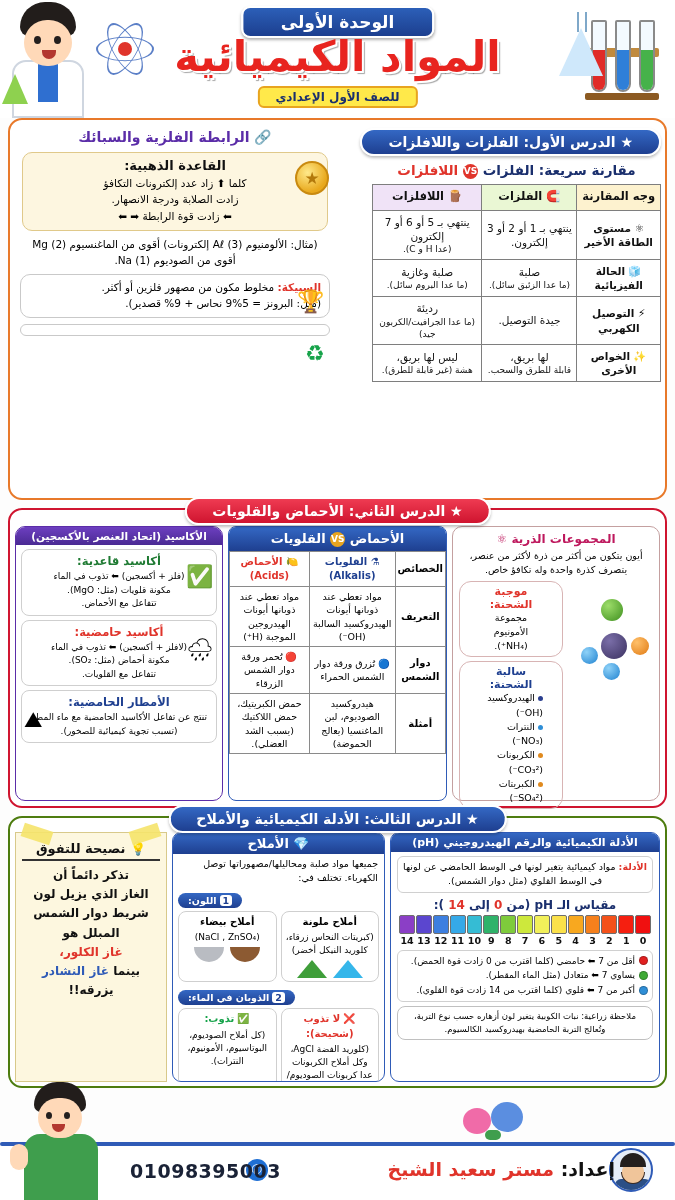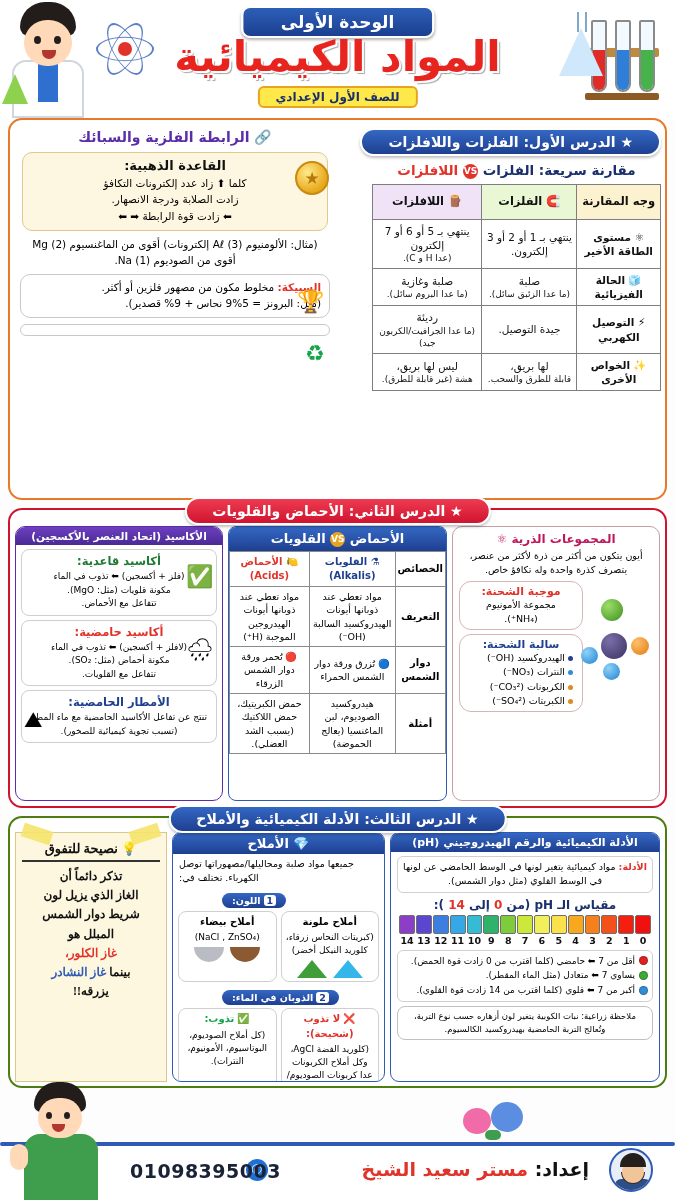--- a/index.html
+++ b/index.html
@@ -88,21 +88,21 @@
   #sec1 .col-right { position:absolute; top:6px; left:4px; width:322px; }
 
   .s1-title { text-align:center; margin-top:2px; }
   .s1-sub { text-align:center; font-weight:bold; font-size:13.5px; color:#1a2f6d; margin:6px 0 5px; }
   .s1-sub .red { color:#e0342b; }
   .vs-badge { display:inline-block; background:#e0342b; color:#fff; font-size:9px;
               border-radius:50%; width:15px; height:15px; line-height:15px; text-align:center; vertical-align:middle; }
 
   table.cmp { width:100%; border-collapse:collapse; font-size:10.5px; color:#111; }
   table.cmp th, table.cmp td { border:1px solid #7e7e7e; padding:4px 3px; text-align:center; vertical-align:middle; line-height:1.35; }
-  table.cmp th { font-weight:bold; font-size:11.5px; height:35px; }
+  table.cmp th { font-weight:bold; font-size:11.5px; height:26px; }
   th.h-cmp { background:#fdf2cf; width:29%; }
   th.h-met { background:#eaf7d4; width:33%; }
   th.h-non { background:#f0e3f7; width:38%; }
   table.cmp td.c0 { background:#fff; font-weight:bold; font-size:10.5px; }
   .sm { font-size:9px; display:block; }
 
   .rb-title { text-align:center; font-weight:bold; font-size:14px; color:#5b2da8; margin:3px 0 4px; }
   .rb-def { font-size:10.5px; text-align:center; line-height:1.5; color:#111; padding:0 6px; }
   .rb-def b { color:#e0342b; }
   .golden {
@@ -131,21 +131,21 @@
   #sec2 .banner-wrap { position:absolute; top:-13px; left:50%; transform:translateX(-50%); z-index:5; }
   .s2-grid { position:absolute; top:16px; right:5px; left:5px; bottom:5px; display:flex; gap:5px; }
   .p-atomic { width:208px; border:1.5px solid #c4a0a0; border-radius:10px; padding:5px 6px; position:relative; }
   .p-acid { flex:1; border:1.5px solid #2f5bb7; border-radius:8px; overflow:hidden; }
   .p-ox { width:208px; border:1.5px solid #5b2da8; border-radius:10px; overflow:hidden; }
 
   .p-atomic h3 { text-align:center; font-size:12px; color:#be185d; margin-bottom:3px; }
   .p-atomic .intro { font-size:9.5px; line-height:1.45; text-align:center; }
   .mol { position:absolute; right:6px; top:72px; width:72px; height:84px; }
   .ball { position:absolute; border-radius:50%; }
-  .charge-box { border:1.2px solid #d8b4b4; border-radius:12px; padding:3px 9px; margin:4px 0 0 0; width:124px; margin-right:auto; }
+  .charge-box { border:1.2px solid #d8b4b4; border-radius:12px; padding:3px 19px; margin:4px 0 0 0; width:104px; margin-right:auto; }
   .charge-box h5 { font-size:11px; color:#e0342b; text-align:center; }
   .charge-box.neg h5 { color:#1e3f90; }
   .charge-box p, .charge-box li { font-size:9.5px; line-height:1.5; text-align:center; list-style:none; }
   .charge-box li { text-align:right; }
   .dot { display:inline-block; width:5px; height:5px; border-radius:50%; margin-left:3px; vertical-align:middle; }
 
   .acid-head { background:linear-gradient(180deg,#3468c4,#1e3f90); color:#fff; font-weight:bold;
                font-size:13px; text-align:center; padding:4px 0; }
   table.acid { width:100%; border-collapse:collapse; font-size:9.5px; }
   table.acid th, table.acid td { border:1px solid #8a8a8a; padding:3px 2px; text-align:center; vertical-align:middle; line-height:1.4; }
@@ -167,43 +167,43 @@
 
   
   #sec3 {
     position:absolute; top:816px; right:8px; left:8px; height:272px;
     border:2px solid #4d7c0f; border-radius:14px; background:#fff;
   }
   #sec3 .banner-wrap { position:absolute; top:-13px; left:50%; transform:translateX(-50%); z-index:5; }
   .s3-grid { position:absolute; top:14px; right:5px; left:5px; bottom:4px; display:flex; gap:5px; }
   .p-ph { width:270px; border:1.5px solid #2f5bb7; border-radius:9px; overflow:hidden; }
   .p-salt { flex:1; border:1.5px solid #2f5bb7; border-radius:9px; overflow:hidden; }
-  .p-tip { width:152px; background:#fdf7df; border:1.5px solid #d8c98a; position:relative; padding:8px 6px;font-family:Liberation Serif, serif; }
+  .p-tip { width:152px; background:#fdf7df; border:1.5px solid #d8c98a; position:relative; padding:8px 6px; }
 
   .pnl-head { background:linear-gradient(180deg,#3468c4,#1e3f90); color:#fff; font-weight:bold;
               font-size:11px; text-align:center; padding:3px 4px; }
   .pnl-body { padding:4px 6px; }
   .ph-def { font-size:9.5px; line-height:1.5; text-align:center; border:1px solid #d0d0d0; border-radius:6px; padding:3px 4px; }
   .ph-def b { color:#e0342b; }
   .ph-scale-title { text-align:center; font-weight:bold; font-size:12px; color:#1a2f6d; margin:5px 0 3px; }
   .ph-scale-title .n { color:#e0342b; }
   .ph-bar { display:flex; gap:1px; padding:0 2px; }
   .ph-cell { flex:1; height:19px; border:1px solid #6f6f6f; border-radius:2px; }
   .ph-nums { display:flex; gap:1px; padding:1px 2px 0; }
   .ph-num { flex:1; text-align:center; font-size:9.5px; font-weight:bold; color:#111; }
   .ph-legend { margin-top:4px; border:1px solid #d0d0d0; border-radius:6px; padding:3px 4px; }
   .ph-legend div { font-size:9px; line-height:1.65; display:flex; align-items:center; gap:4px; }
   .lg-dot { width:9px; height:9px; border-radius:50%; flex:0 0 auto; border:1px solid rgba(0,0,0,.25); }
   .farm-note { margin-top:4px; border:1px solid #c0c0c0; border-radius:8px; padding:3px 5px; font-size:8.5px; line-height:1.5; text-align:center; }
 
   .salt-head { background:linear-gradient(180deg,#3468c4,#1e3f90); color:#fff; font-weight:bold;
                font-size:13px; text-align:center; padding:3px 0; }
-  .salt-intro { font-size:9.5px; line-height:1.5; text-align:left; padding:3px 6px; }
+  .salt-intro { font-size:9.5px; line-height:1.5; text-align:right; padding:3px 6px; }
   .sub-tag { display:inline-block; background:linear-gradient(180deg,#3468c4,#1e3f90); color:#fff;
-             font-size:9.5px; font-weight:bold; padding:2px 10px; border-radius:10px;margin-left:44px; }
+             font-size:9.5px; font-weight:bold; padding:2px 10px; border-radius:10px; }
   .sub-tag i { background:#fff; color:#1e3f90; border-radius:3px; padding:0 3px; font-style:normal; margin-left:3px; }
   .two-col { display:flex; gap:4px; margin-top:3px; }
   .two-col > div { flex:1; border:1.2px solid #cfcfcf; border-radius:8px; padding:3px 4px; font-size:9px; line-height:1.45; text-align:center; }
   .two-col h6 { font-size:10px; margin-bottom:2px; }
   .ok { color:#16a34a; } .no { color:#e0342b; }
   .salt-pile { display:flex; justify-content:center; gap:6px; margin-top:3px; }
   .pile { width:0; height:0; border-left:15px solid transparent; border-right:15px solid transparent; border-bottom:18px solid #ccc; }
   .bowl { width:30px; height:15px; border-radius:0 0 15px 15px; }
 
   .tip-tape { position:absolute; width:30px; height:14px; background:#f5e36a; opacity:.9; }
@@ -217,21 +217,21 @@
 
   
   #footer { position:absolute; bottom:0; right:0; left:0; height:58px; background:#fff; }
   .foot-wave { position:absolute; top:0; right:0; left:0; height:4px; background:#2f5bb7; border-radius:2px; }
   .avatar { position:absolute; top:6px; right:22px; width:44px; height:44px; border-radius:50%;
             background:#e8eef7; border:2px solid #2f5bb7; overflow:hidden; }
   .avatar .ah { position:absolute; top:3px; left:9px; width:26px; height:14px; background:#241f1d; border-radius:13px 13px 0 0; }
   .avatar .af { position:absolute; top:11px; left:11px; width:22px; height:22px; background:#f0c59a; border-radius:11px; }
   .avatar .abd { position:absolute; top:22px; left:10px; width:24px; height:12px; background:#3a2a22; border-radius:0 0 12px 12px; }
   .avatar .asu { position:absolute; bottom:0; left:4px; width:36px; height:11px; background:#2b4f86; border-radius:6px 6px 0 0; }
-  .foot-name { position:absolute; top:16px; right:86px; font-size:19px; font-weight:bold; color:#e0342b; white-space:nowrap; }
+  .foot-name { position:absolute; top:16px; right:60px; font-size:19px; font-weight:bold; color:#e0342b; white-space:nowrap; }
   .foot-name .lbl { color:#111; }
   .foot-phone { position:absolute; top:18px; left:130px; font-size:19px; font-weight:bold; color:#1a2236; letter-spacing:.5px; }
   .phone-ic { position:absolute; top:17px; left:246px; width:22px; height:22px; border-radius:50%;
               background:#1f6fd4; color:#fff; font-size:13px; line-height:22px; text-align:center; }
   .boy2 { position:absolute; bottom:0; left:8px; width:106px; height:118px; }
   .boy2 .hair { position:absolute; top:0; left:26px; width:52px; height:30px; background:#221d1b; border-radius:26px 26px 8px 8px; }
   .boy2 .face { position:absolute; top:16px; left:30px; width:44px; height:40px; background:#ffd9b8; border-radius:22px; }
   .boy2 .eye { position:absolute; top:30px; width:6px; height:7px; background:#231f1e; border-radius:50%; }
   .boy2 .e1 { left:38px; } .boy2 .e2 { left:56px; }
   .boy2 .mouth { position:absolute; top:42px; left:44px; width:13px; height:8px; background:#b3372f; border-radius:0 0 7px 7px; }

